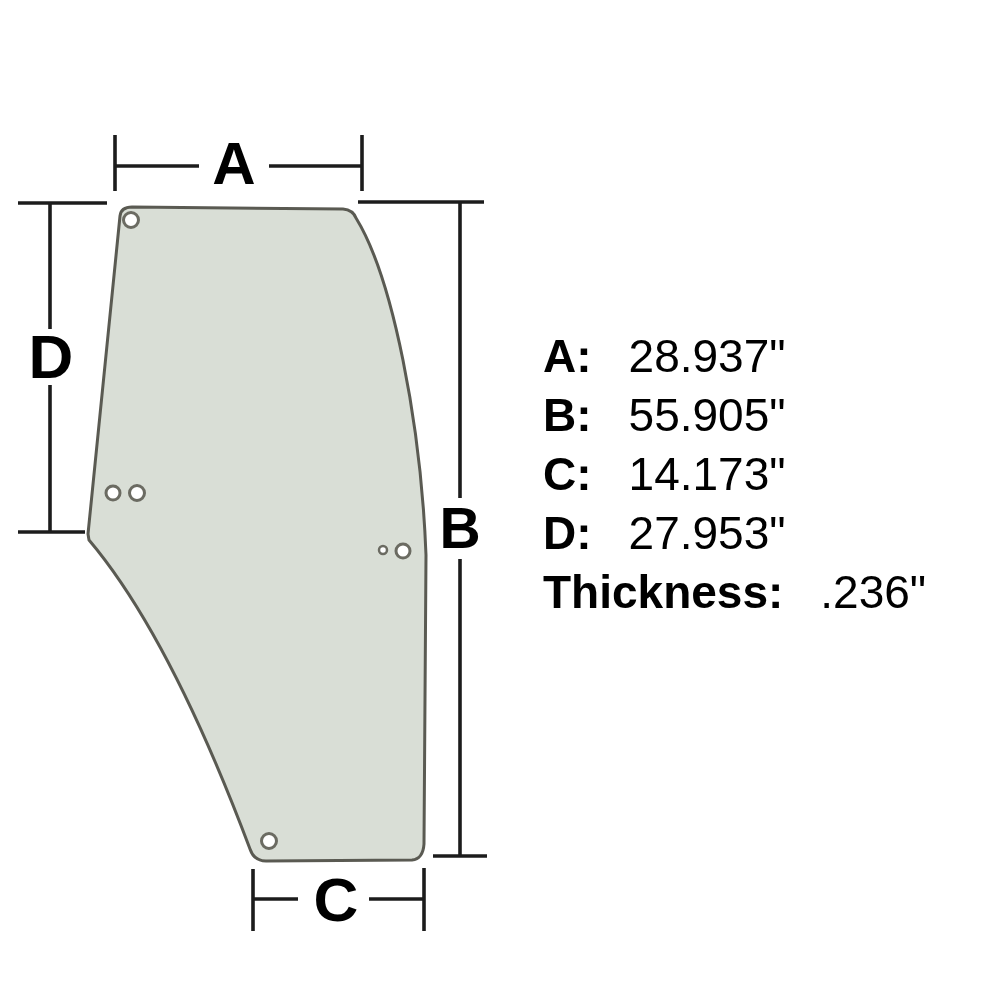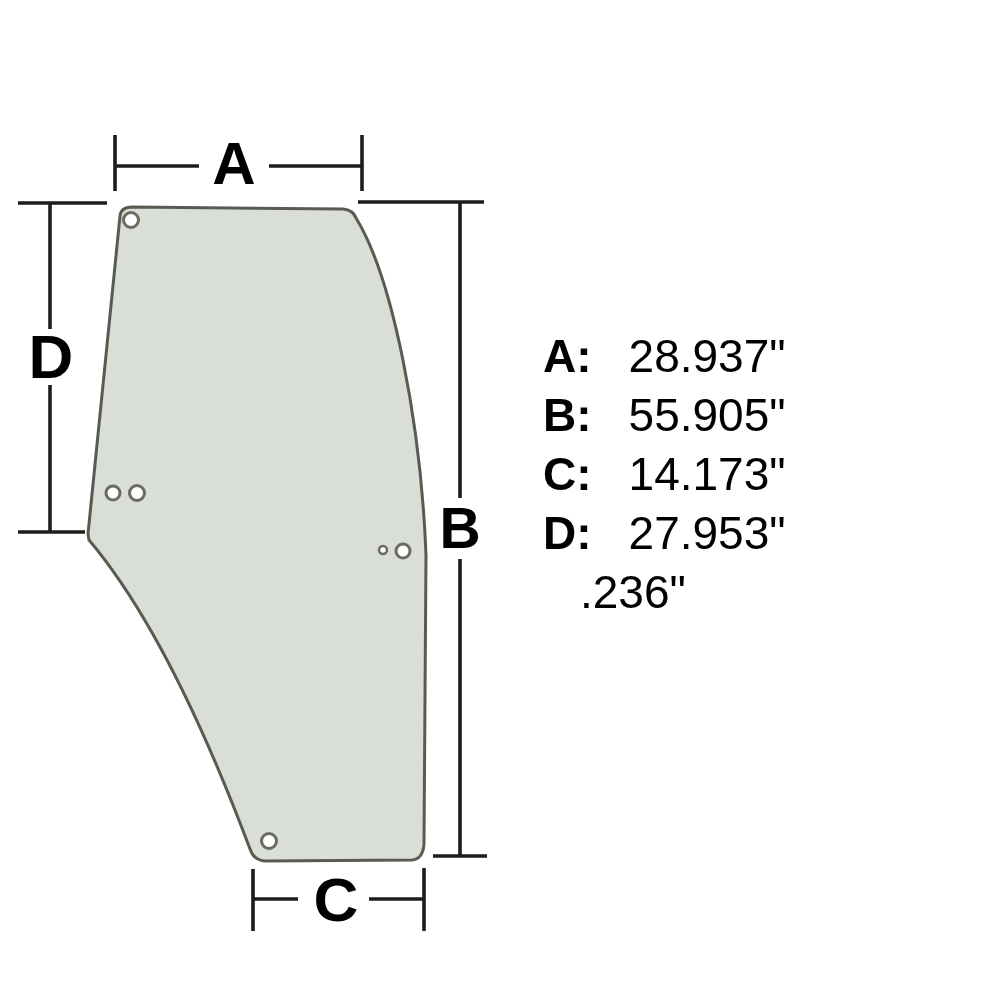--- a/index.html
+++ b/index.html
@@ -110,17 +110,18 @@
     </div>
     <div class="spec-row">
       <span class="spec-label">C:</span>
       <span class="spec-value">14.173"</span>
     </div>
     <div class="spec-row">
       <span class="spec-label">D:</span>
       <span class="spec-value">27.953"</span>
     </div>
     <div class="spec-row">
+      <span class="spec-label">Thickness:</span>
       <span class="spec-value">.236"</span>
     </div>
   </div>
 
 </div>
 
 </body></html>

